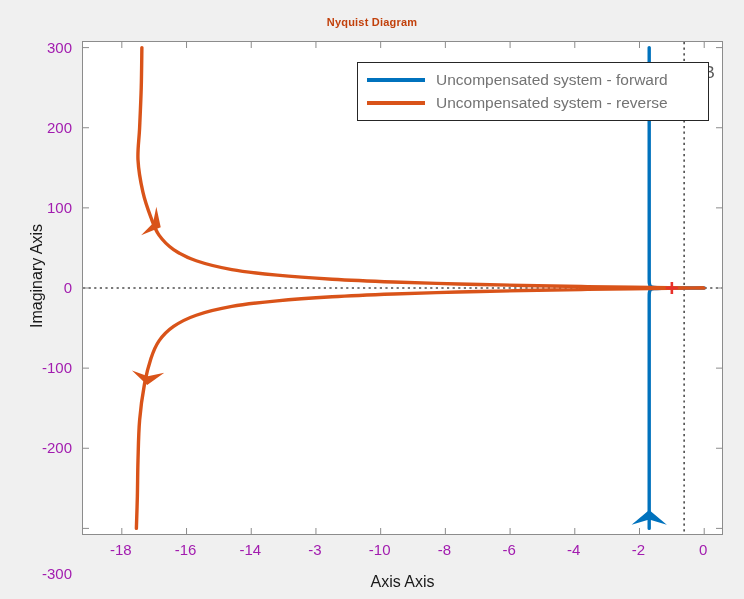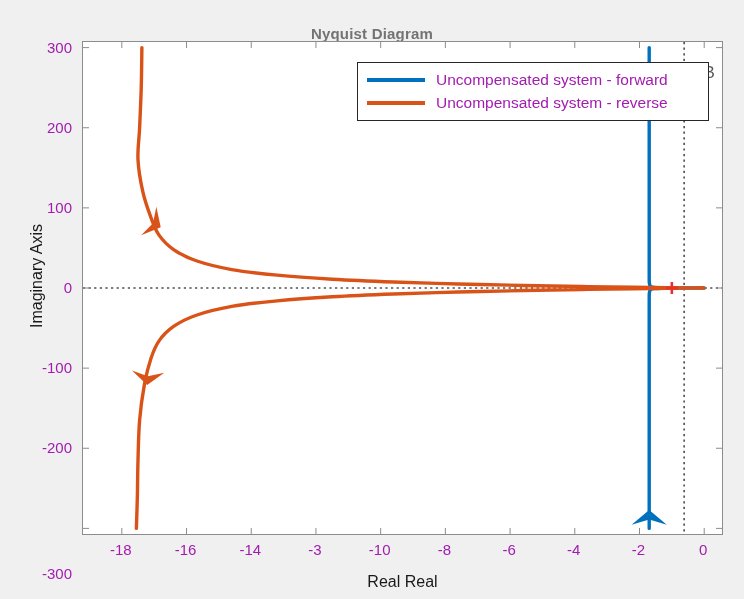--- a/index.html
+++ b/index.html
@@ -11,26 +11,26 @@
     position: relative;
     width: 744px;
     height: 599px;
     background: #f0f0f0;
     font-family: "Liberation Sans", sans-serif;
     overflow: hidden;
   }
   #chart-title {
     position: absolute;
     left: 0;
-    top: 25px;
+    top: 16px;
     width: 744px;
     text-align: center;
-    font-size: 15px;
+    font-size: 11px;
     font-weight: bold;
-    color: #737373;
+    color: #c2410c;
     letter-spacing: 0.2px;
   }
   #plot-area {
     position: absolute;
     left: 82px;
     top: 41px;
     width: 641px;
     height: 494px;
     background: #ffffff;
     box-sizing: border-box;
@@ -99,21 +99,21 @@
     padding-left: 9px;
   }
   .legend-swatch {
     width: 58px;
     height: 4px;
     flex: 0 0 auto;
     margin-right: 11px;
   }
   .legend-text {
     font-size: 15.5px;
-    color: #a21caf;
+    color: #737373;
     white-space: nowrap;
   }
 </style>
 </head>
 <body>
 
 <div id="figure">
 
   <div id="chart-title">Nyquist Diagram</div>
 
@@ -192,21 +192,21 @@
       <div class="tick-label xtick-label" style="left: 250.243px; top: 541px;">-14</div>
       <div class="tick-label xtick-label" style="left: 314.952px; top: 541px;">-3</div>
       <div class="tick-label xtick-label" style="left: 379.661px; top: 541px;">-10</div>
       <div class="tick-label xtick-label" style="left: 444.37px; top: 541px;">-8</div>
       <div class="tick-label xtick-label" style="left: 509.078px; top: 541px;">-6</div>
       <div class="tick-label xtick-label" style="left: 573.787px; top: 541px;">-4</div>
       <div class="tick-label xtick-label" style="left: 638.496px; top: 541px;">-2</div>
       <div class="tick-label xtick-label" style="left: 703.205px; top: 541px;">0</div>
     </div>
 
-  <div id="xlabel">Real Real</div>
+  <div id="xlabel">Axis Axis</div>
   <div id="ylabel">Imaginary Axis</div>
 
   <div id="db-annotation">dB</div>
 
   <div id="legend">
     <div class="legend-row">
       <span class="legend-swatch" style="background: rgb(0, 114, 189);"></span>
       <span class="legend-text">Uncompensated system - forward</span>
     </div>
     <div class="legend-row">

